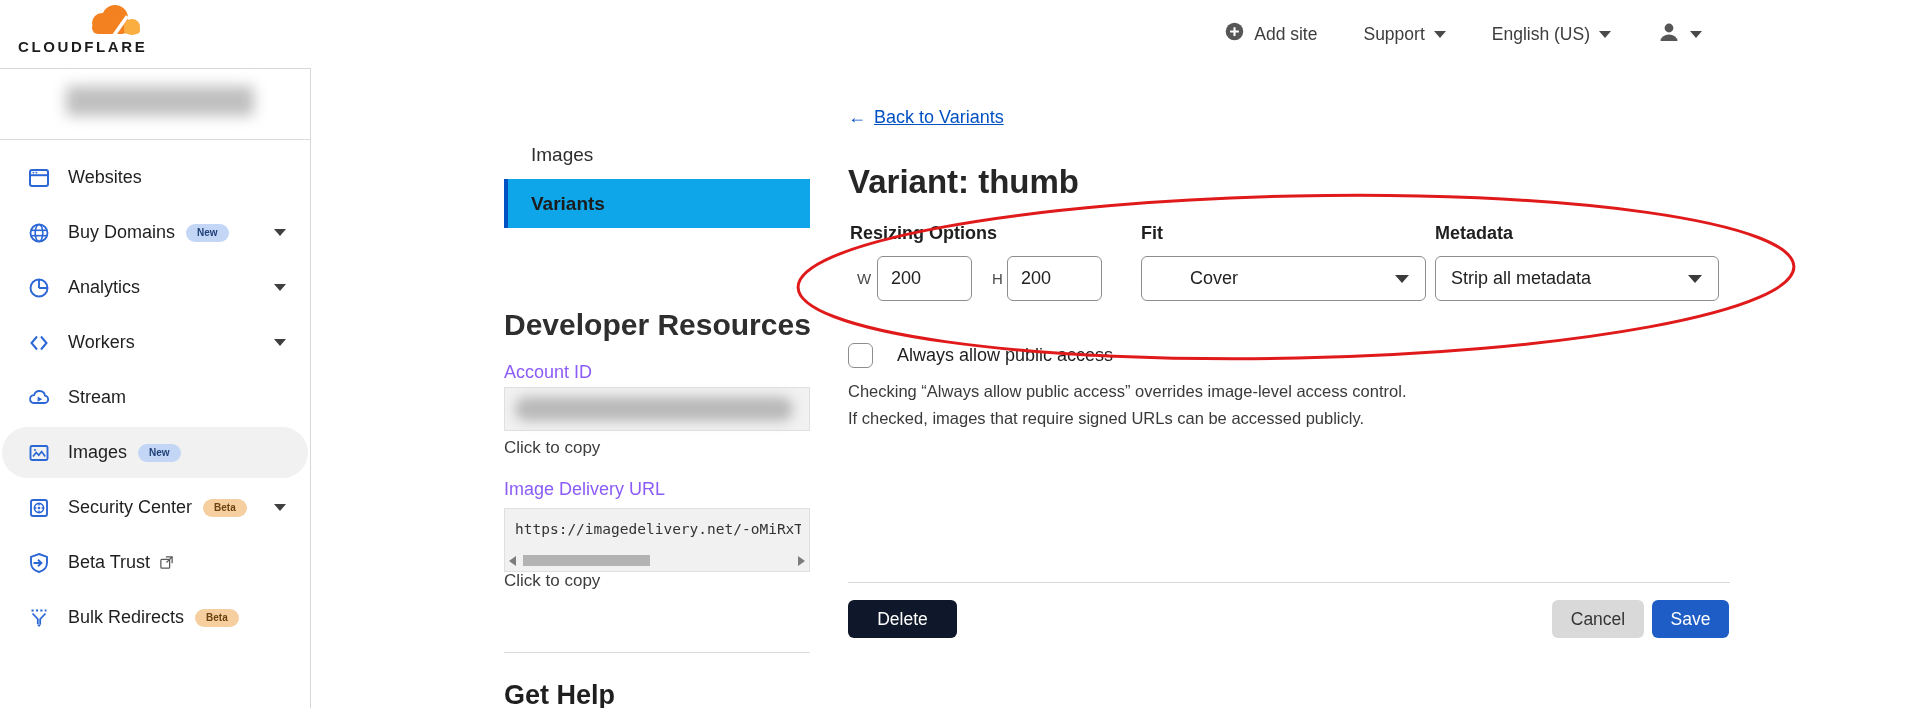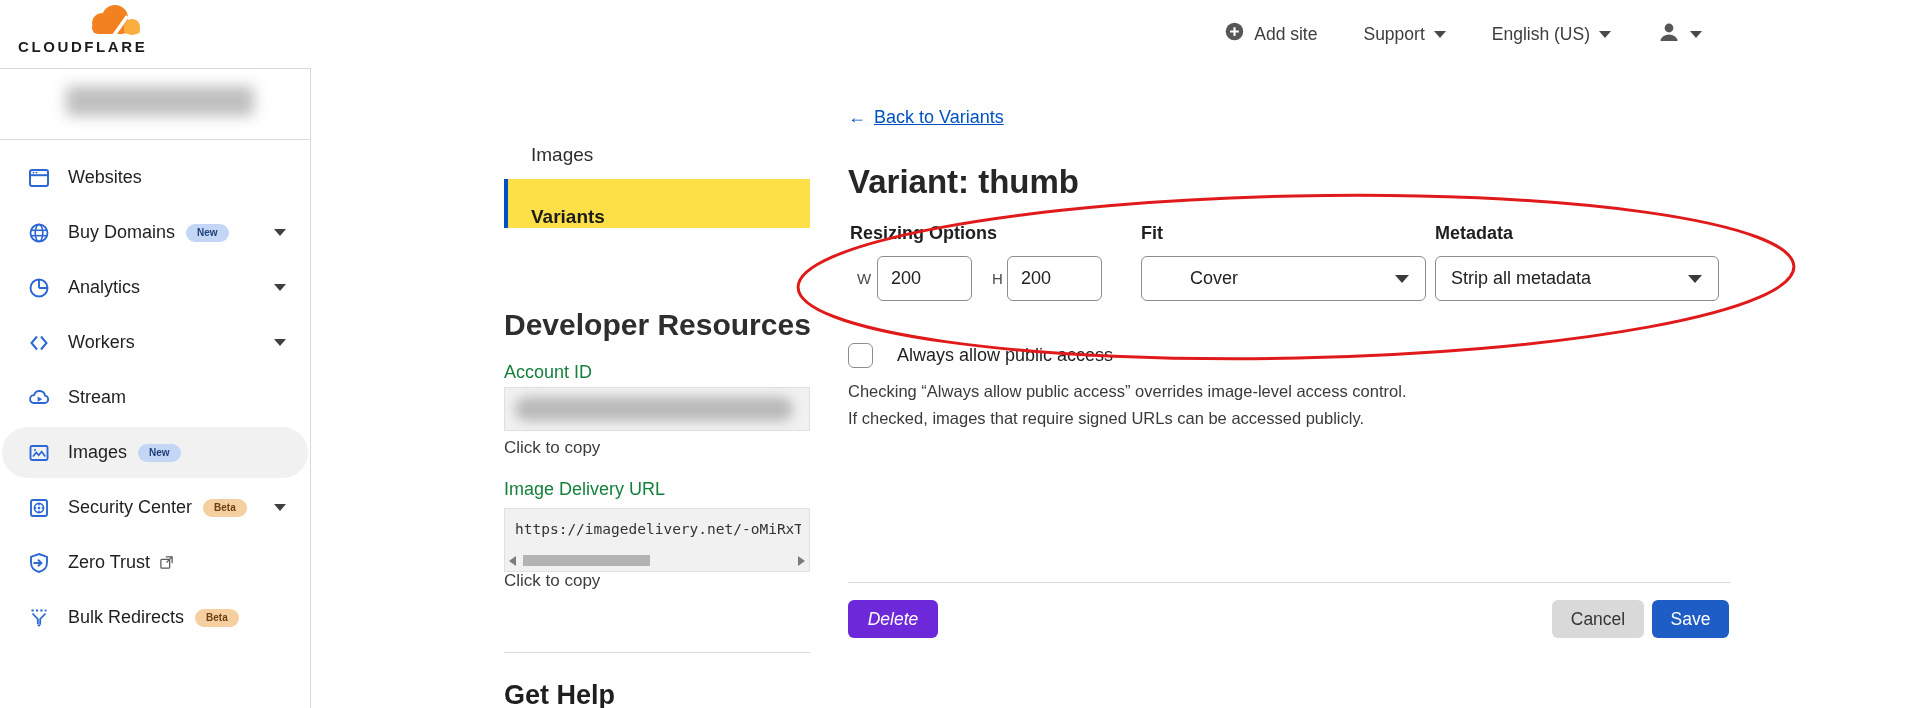--- a/index.html
+++ b/index.html
@@ -36,23 +36,23 @@
   .badge.new  { background:#c3d6f5; color:#1e3f77; }
   .badge.beta { background:#f6cfa0; color:#6b4210; }
   .sb-caret { position:absolute; right:24px; width:0; height:0; border-left:6px solid transparent;
               border-right:6px solid transparent; border-top:7px solid #3f3f3f; }
   .ext { position:relative; margin-left:9px; width:15px; height:15px; }
 
   
   .subnav { position:absolute; left:504px; top:130px; width:306px; }
   .subnav-item { height:49px; display:flex; align-items:center; padding-left:23px;
                  font-size:19px; color:#2e2e2e; cursor:pointer; border-left:4px solid transparent; }
-  .subnav-item.active { background:#fde047; border-left:4px solid #0051c3; font-weight:bold; color:#1c1c1c;align-items:flex-end; }
+  .subnav-item.active { background:#0ea5e9; border-left:4px solid #0051c3; font-weight:bold; color:#1c1c1c; }
   .dev-heading { position:absolute; left:504px; top:308px; font-size:30px; font-weight:bold; color:#2e2e2e; }
-  .res-label { position:absolute; left:504px; font-size:18px; color:#15803d; }
+  .res-label { position:absolute; left:504px; font-size:18px; color:#8b5cf6; }
   .res-box { position:absolute; left:504px; width:306px; background:#f1f1f1; border:1px solid #e0e0e0; }
   .acct-blur { position:absolute; left:10px; top:9px; width:278px; height:24px;
                background:#b9b9b9; border-radius:12px; filter:blur(6px); }
   .copy-hint { position:absolute; left:504px; font-size:17px; color:#3d3d3d; cursor:pointer; }
   .url-text { position:absolute; left:10px; top:12px; width:286px; overflow:hidden; white-space:nowrap;
               font-family:"DejaVu Sans Mono", monospace; font-size:14.5px; color:#333; }
   .hscroll { position:absolute; left:4px; right:4px; bottom:4px; height:13px; }
   .harrow { position:absolute; top:2px; width:0; height:0; border-top:5px solid transparent;
             border-bottom:5px solid transparent; }
   .harrow.left  { left:0;  border-right:7px solid #7c7c7c; }
@@ -77,21 +77,21 @@
   .select .sel-caret { position:absolute; right:16px; width:0; height:0; border-left:7px solid transparent;
                        border-right:7px solid transparent; border-top:8px solid #3a3a3a; }
   .chk-row { position:absolute; left:848px; top:343px; display:flex; align-items:center; }
   .checkbox { width:25px; height:25px; border:1.6px solid #8d8d8d; border-radius:6px; background:#fff; cursor:pointer; }
   .chk-label { margin-left:24px; font-size:18px; color:#1f1f1f; }
   .note { position:absolute; left:848px; top:378px; font-size:16.5px; color:#3a3a3a; line-height:27px; }
   .main-divider { position:absolute; left:848px; top:582px; width:882px; height:1px; background:#d9d9d9; }
   .btn { position:absolute; top:600px; height:38px; border:none; border-radius:6px;
          font-family:"Liberation Sans", sans-serif; font-size:17.5px; cursor:pointer;
          display:flex; align-items:center; justify-content:center; }
-  .btn-delete { left:848px;  width:90px; background:#6d28d9; color:#fff;font-style:italic; }
+  .btn-delete { left:848px;  width:109px; background:#0f172a; color:#fff; }
   .btn-cancel { left:1552px; width:92px; background:#d9d9d9; color:#363636; }
   .btn-save   { left:1652px; width:77px; background:#1d5dc5; color:#fff; }
 
   .annot { position:absolute; left:0; top:0; pointer-events:none; z-index:50; }
 </style>
 </head>
 <body>
 
 <div class="app">
 
@@ -236,21 +236,21 @@
       <span class="sb-caret"></span>
     </div>
 
     <div class="sb-item">
       <span class="sb-ic">
         <svg width="24" height="24" viewBox="0 0 24 24">
             <path d="M12 3 l8 2.8 v5.7 c0 5-3.6 8.3-8 9.5 -4.4-1.2-8-4.5-8-9.5 V5.8 z" fill="none" stroke="#2c67d6" stroke-width="1.9"></path>
             <path d="M6.5 12 h7.5 M11 8.8 l3.4 3.2 -3.4 3.2" fill="none" stroke="#2c67d6" stroke-width="1.9"></path>
           </svg>
       </span>
-      <span class="sb-lb">Zero Trust</span>
+      <span class="sb-lb">Beta Trust</span>
       <span class="ext">
         <svg width="15" height="15" viewBox="0 0 24 24">
             <rect x="3" y="7" width="14" height="14" rx="1.5" fill="none" stroke="#5a5a5a" stroke-width="2"></rect>
             <path d="M11 3 h10 v10 M21 3 L12 12" fill="none" stroke="#5a5a5a" stroke-width="2"></path>
           </svg>
       </span>
     </div>
 
     <div class="sb-item">
       <span class="sb-ic">

